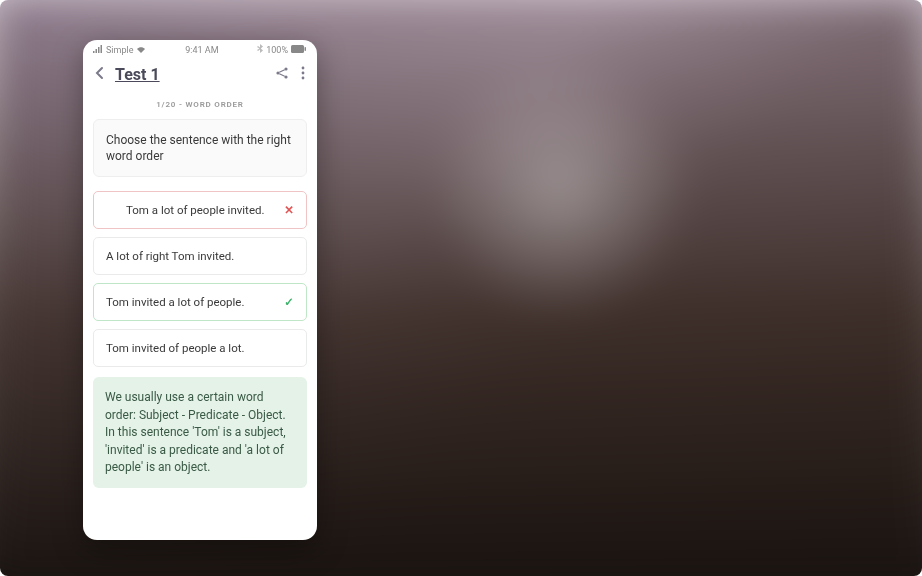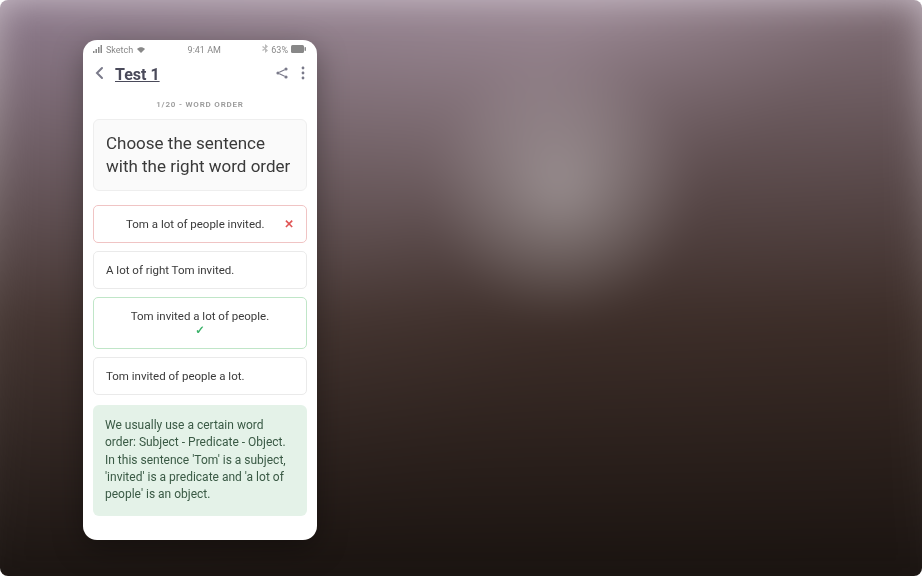--- a/index.html
+++ b/index.html
@@ -90,40 +90,40 @@
 .content {
   flex: 1;
   padding: 0 10px;
   overflow: hidden;
 }
 .question-card {
   background: #fafafa;
   border: 1px solid #eee;
   border-radius: 6px;
   padding: 12px 12px;
-  font-size: 17px;
+  font-size: 12px;
   color: #3a3a3a;
   line-height: 1.35;
   margin-bottom: 14px;
 }
 .option {
   display: flex;
   align-items: center;
   justify-content: space-between;
   background: #fff;
   border: 1px solid #eaeaea;
   border-radius: 5px;
   padding: 11px 12px;
   font-size: 11.5px;
   color: #3a3a3a;
   margin-bottom: 8px;
   cursor: pointer;
 }
 .option.wrong { border-color: #f0c4c4; padding-left: 32px; }
-.option.correct { border-color: #c0e6c8; flex-direction: column; }
+.option.correct { border-color: #c0e6c8; }
 .mark-x { color: #e05555; font-weight: 700; }
 .mark-v { color: #3cb26a; font-weight: 700; }
 .explanation {
   background: #e4f2e8;
   border-radius: 6px;
   padding: 12px;
   font-size: 12px;
   line-height: 1.45;
   color: #3a5a45;
   margin-top: 10px;
@@ -166,35 +166,35 @@
   <div class="bg"></div>
 
   <div class="phone">
     <div class="status-bar">
       <div class="status-left">
         <span>
           <svg width="10" height="8" viewBox="0 0 10 8">
               <path d="M0 6h1.5v2H0zM2.5 4H4v4H2.5zM5 2h1.5v6H5zM7.5 0H9v8H7.5z" fill="#888"></path>
             </svg>
         </span>
-        <span>Sketch</span>
+        <span>Simple</span>
         <span>
           <svg width="10" height="8" viewBox="0 0 10 8">
               <path d="M5 8L1 4c2.2-2.2 5.8-2.2 8 0L5 8z" fill="#888"></path>
             </svg>
         </span>
       </div>
       <div>9:41 AM</div>
       <div class="status-right">
         <span>
           <svg width="6" height="9" viewBox="0 0 6 9">
               <path d="M3 0v3.5L1 2 0 3l2.5 1.5L0 6l1 1 2-1.5V9l3-2.5L3.8 4.5 6 2.5 3 0z" fill="#bbb"></path>
             </svg>
         </span>
-        <span>63%</span>
+        <span>100%</span>
         <span>
           <svg width="16" height="8" viewBox="0 0 16 8">
               <rect x="0" y="0" width="13" height="8" rx="1.5" fill="#888"></rect>
               <rect x="13.5" y="2" width="1.5" height="4" rx="0.7" fill="#888"></rect>
             </svg>
         </span>
       </div>
     </div>
 
     <div class="app-bar">

